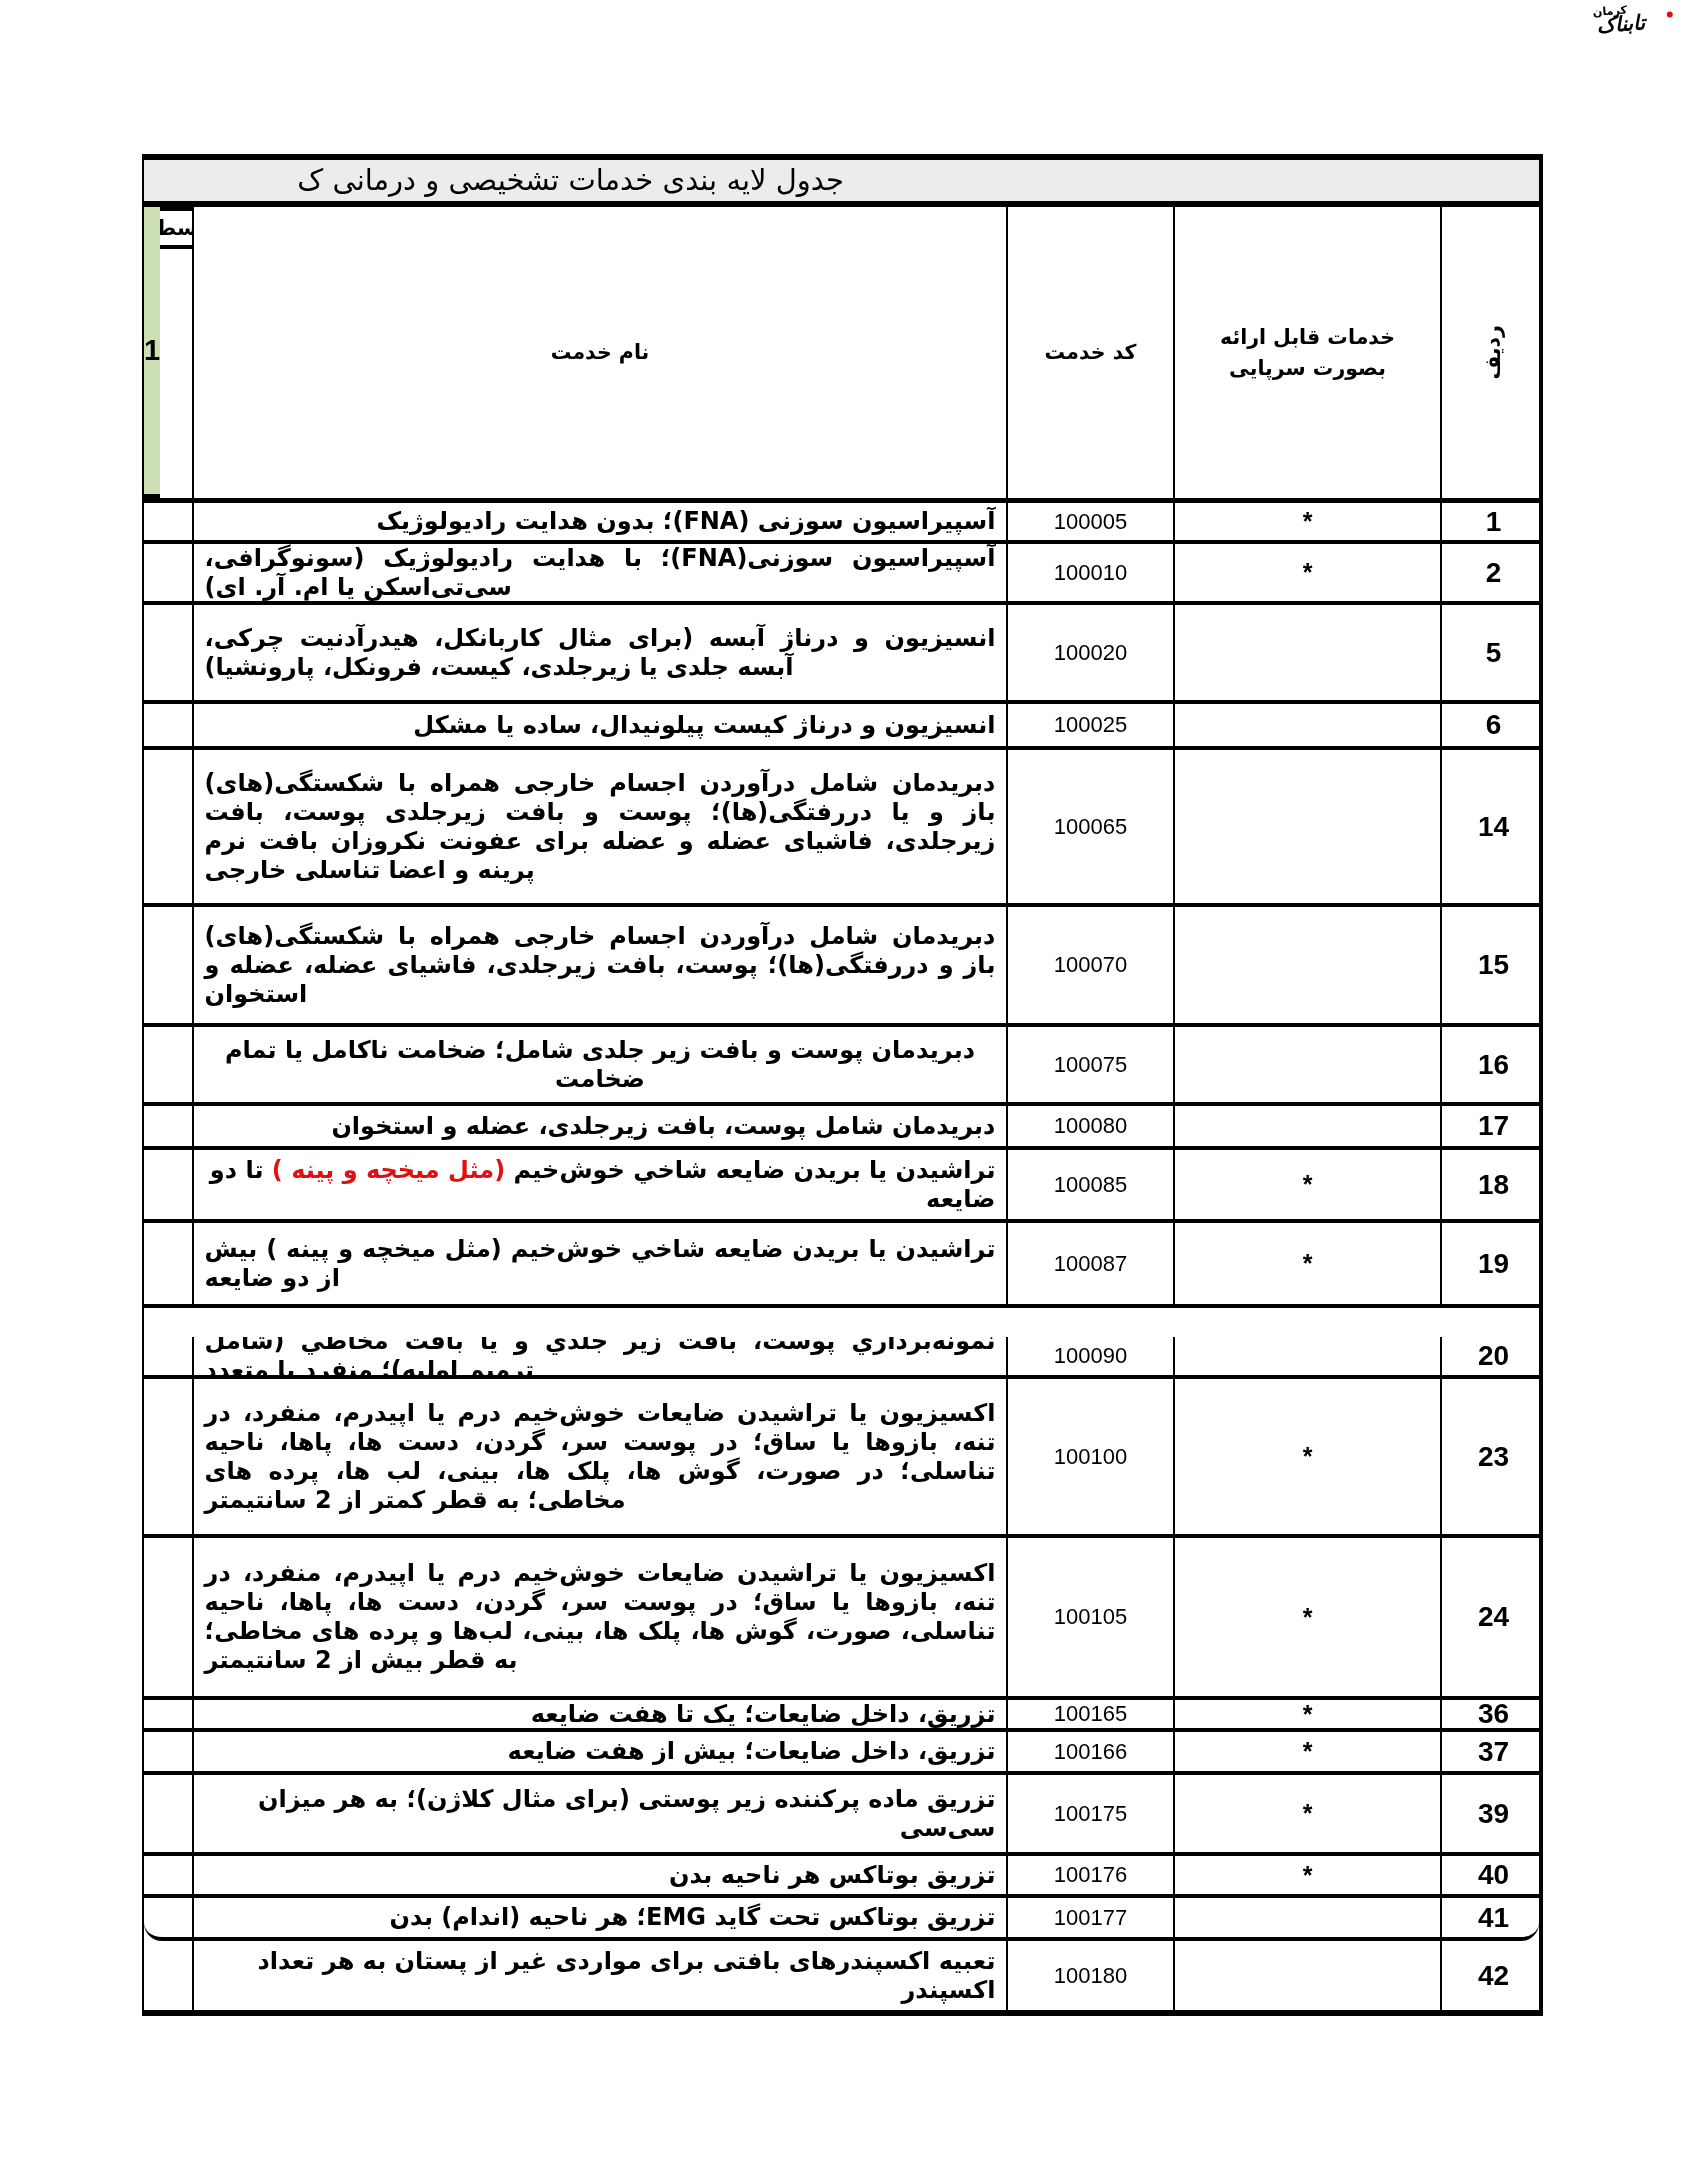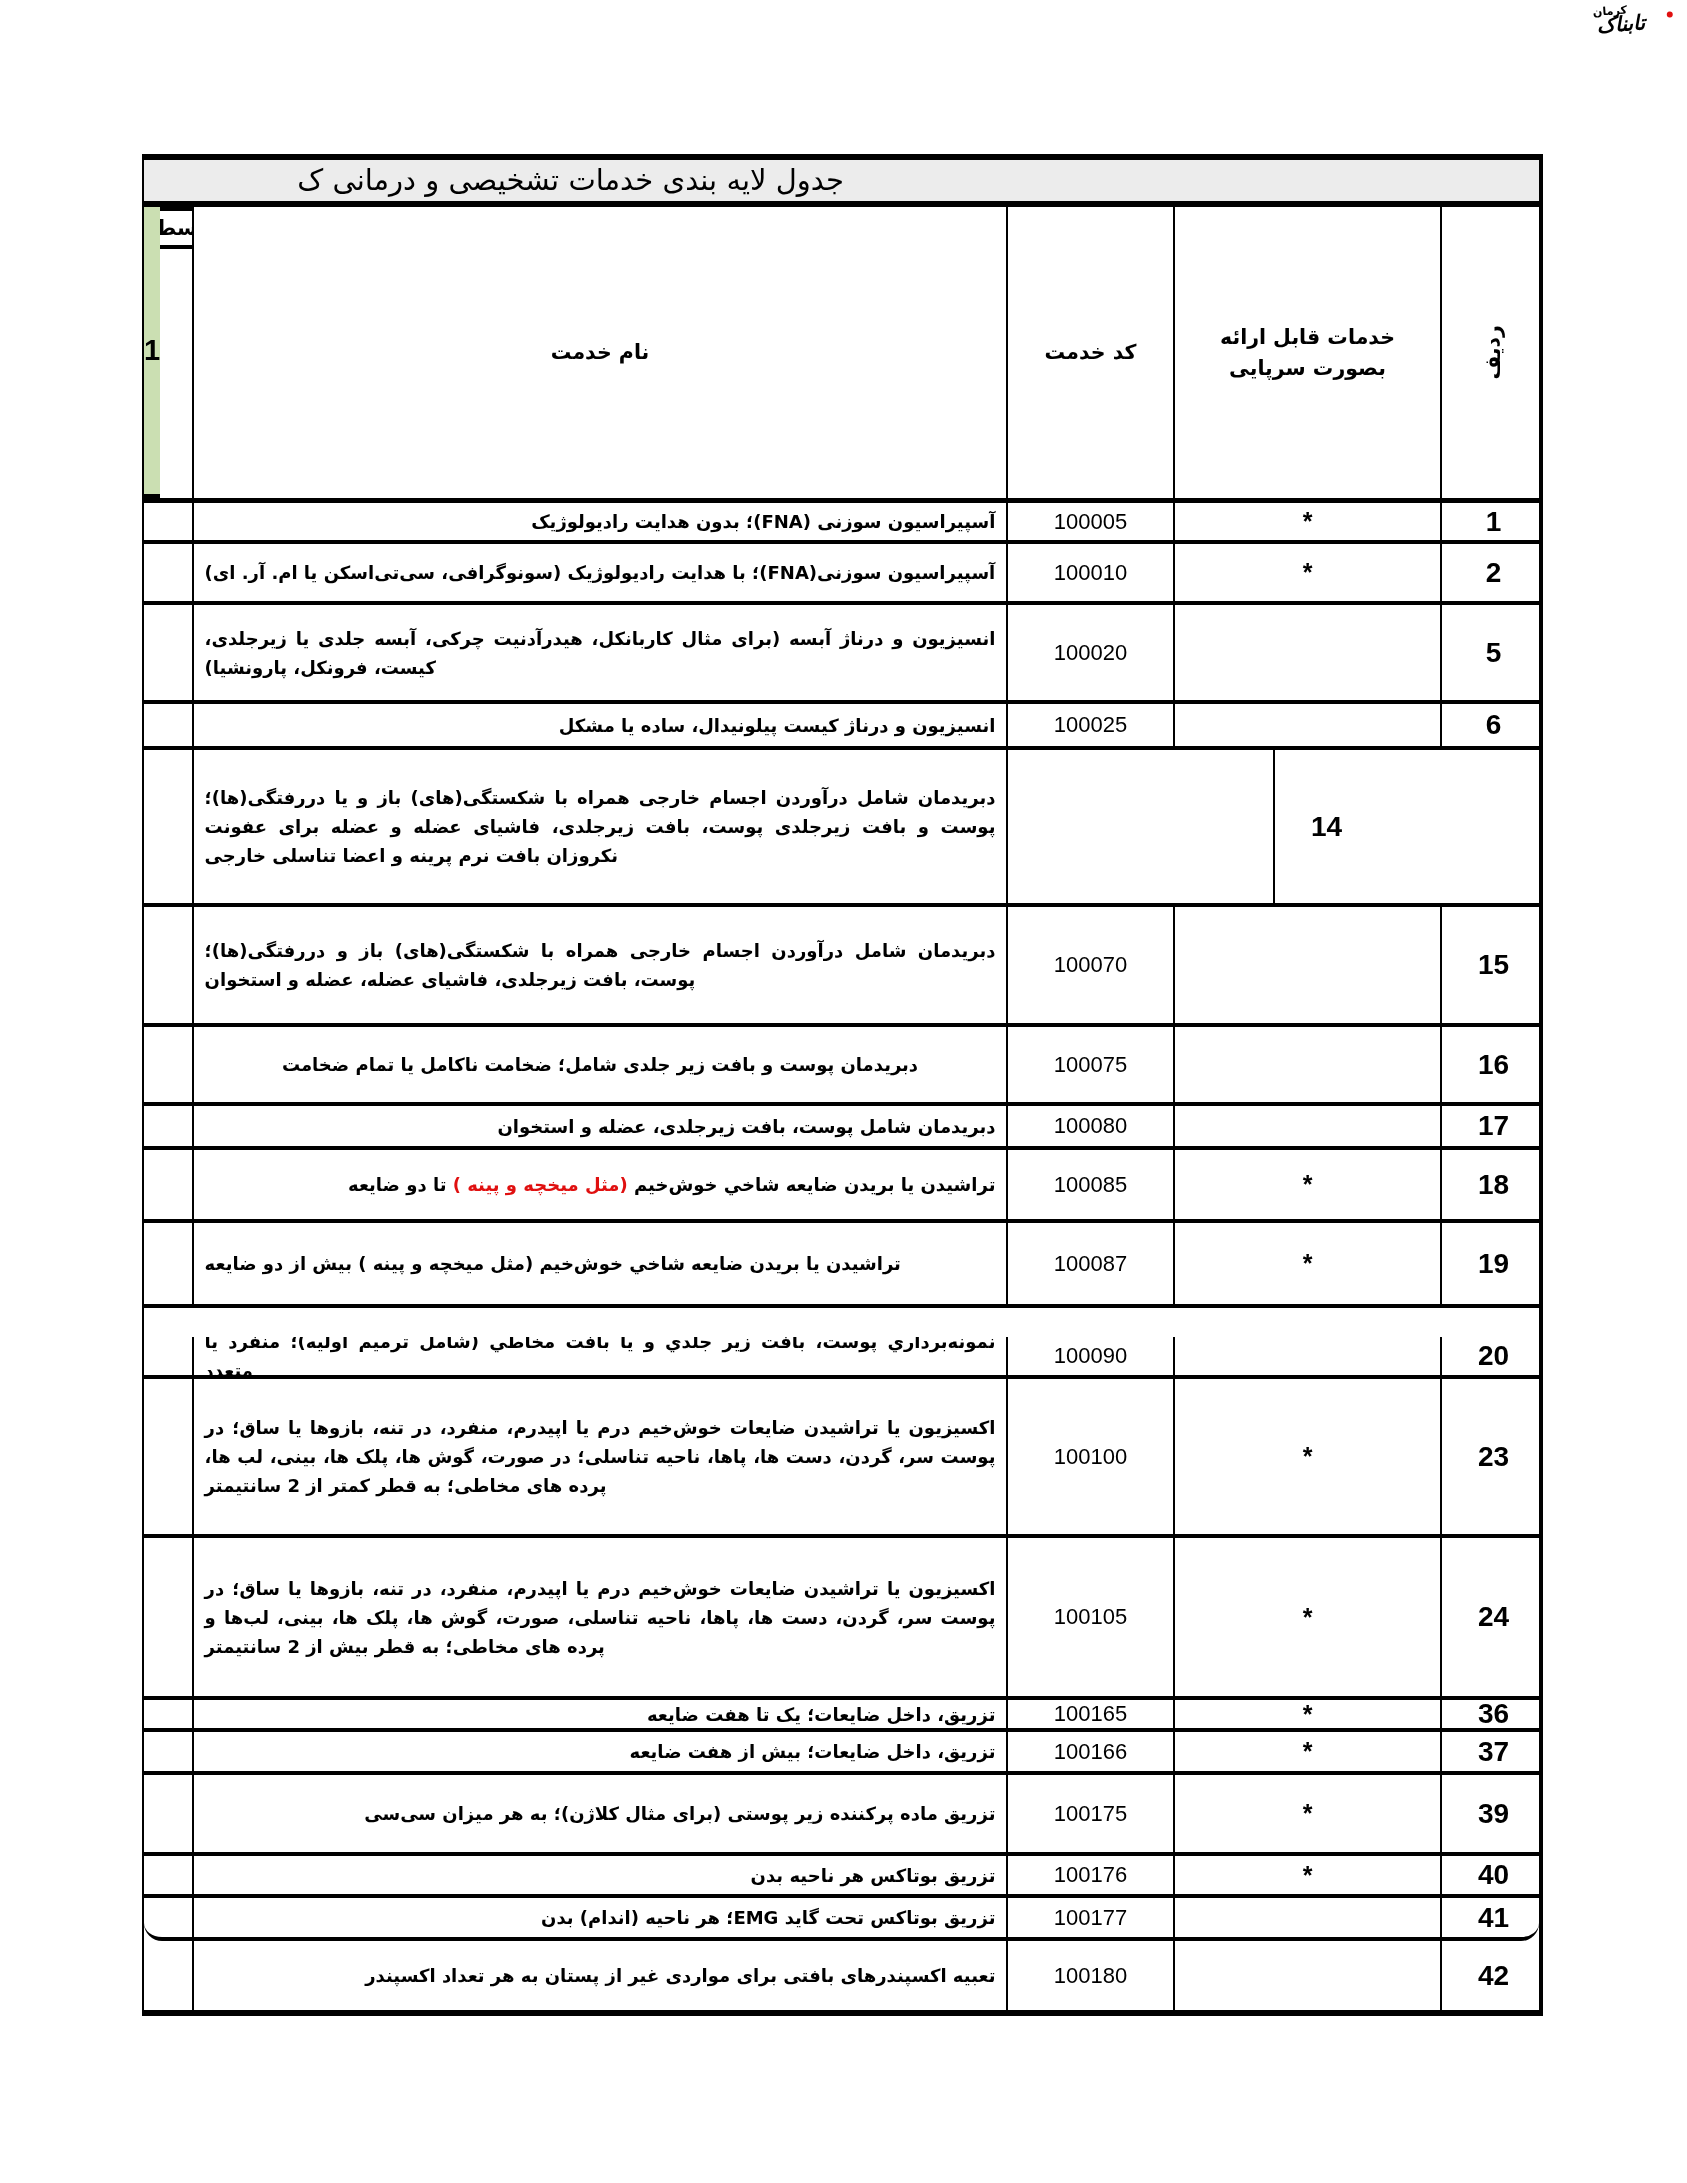--- a/index.html
+++ b/index.html
@@ -80,21 +80,21 @@
     flex:1;background:var(--green);border-bottom:4px solid var(--ink);
     display:flex;align-items:center;justify-content:center;
     font-family:"Liberation Sans",sans-serif;font-size:29px;font-weight:700;
   }
   .lvl-foot{height:5.3px}
 
   
   .cell{display:flex;align-items:center;justify-content:center;overflow:hidden}
   .nm{
     width:100%;direction:rtl;padding:0 10.6px;
-    font-size:18px;font-weight:700;line-height:29px;
+    font-size:24px;font-weight:700;line-height:29px;
   }
   .al-r{text-align:right}
   .al-c{text-align:center}
   .al-j{text-align:justify;text-align-last:left}
   .red{color:var(--red)}
   .code-cell{font-family:"Liberation Sans",sans-serif;font-size:22px;letter-spacing:0}
   .outp-cell{font-size:25px;font-weight:700;font-family:"Liberation Sans",sans-serif}
   .radif-cell{font-family:"Liberation Sans",sans-serif;font-size:28px;font-weight:700}
 </style>
 </head>
@@ -169,20 +169,21 @@
     <div class="c code-col cell code-cell">100025</div>
     <div class="c outp-col cell outp-cell"></div>
     <div class="c radif-col cell radif-cell">6</div>
   </div>
 
   <div class="row" style="height: 157px;">
     <div class="c level-col cell"></div>
     <div class="c name-col cell">
             <div class="nm al-j"><span>دبریدمان شامل درآوردن اجسام خارجی همراه با شکستگی(های) باز و یا دررفتگی(ها)؛ پوست و بافت زیرجلدی پوست، بافت زیرجلدی، فاشیای عضله و عضله برای عفونت نکروزان بافت نرم پرینه و اعضا تناسلی خارجی</span></div>
           </div>
+    <div class="c code-col cell code-cell">100065</div>
     <div class="c outp-col cell outp-cell"></div>
     <div class="c radif-col cell radif-cell">14</div>
   </div>
 
   <div class="row" style="height: 120px;">
     <div class="c level-col cell"></div>
     <div class="c name-col cell">
             <div class="nm al-j"><span>دبریدمان شامل درآوردن اجسام خارجی همراه با شکستگی(های) باز و دررفتگی(ها)؛ پوست، بافت زیرجلدی، فاشیای عضله، عضله و استخوان</span></div>
           </div>
     <div class="c code-col cell code-cell">100070</div>

